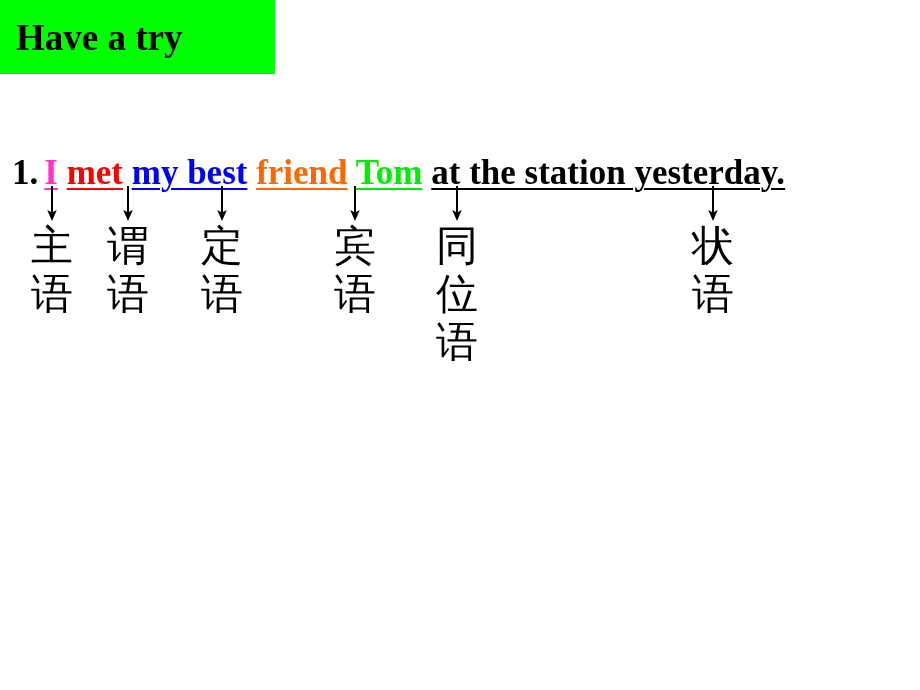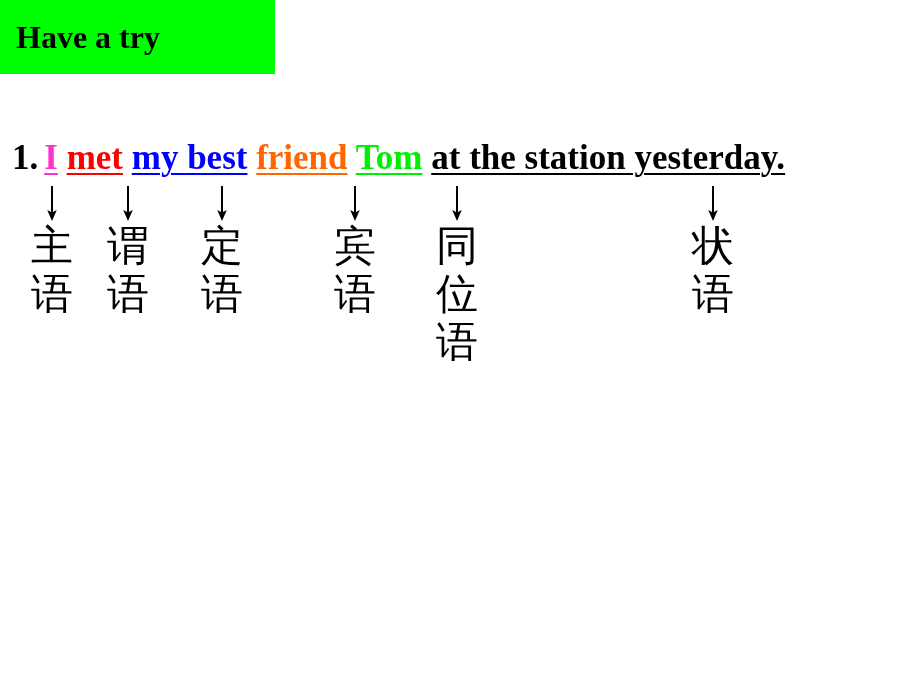--- a/index.html
+++ b/index.html
@@ -25,32 +25,32 @@
     background: #00ff00;
     display: flex;
     align-items: center;
     justify-content: flex-start;
     box-sizing: border-box;
     padding-left: 16px;
   }
   #title-text {
     font-family: "Liberation Serif", "DejaVu Serif", serif;
     font-weight: bold;
-    font-size: 32px;
+    font-size: 37px;
     line-height: 1;
     color: #000000;
     white-space: nowrap;
     letter-spacing: 0px;
   }
 
   
   #sentence-row {
     position: absolute;
     left: 12px;
-    top: 136px;
+    top: 151px;
     height: 44px;
     white-space: nowrap;
     font-family: "Liberation Serif", "DejaVu Serif", serif;
     font-weight: bold;
     font-size: 35px;
     line-height: 44px;
     color: #000000;
   }
   #sentence-row .num {
     color: #000000;

